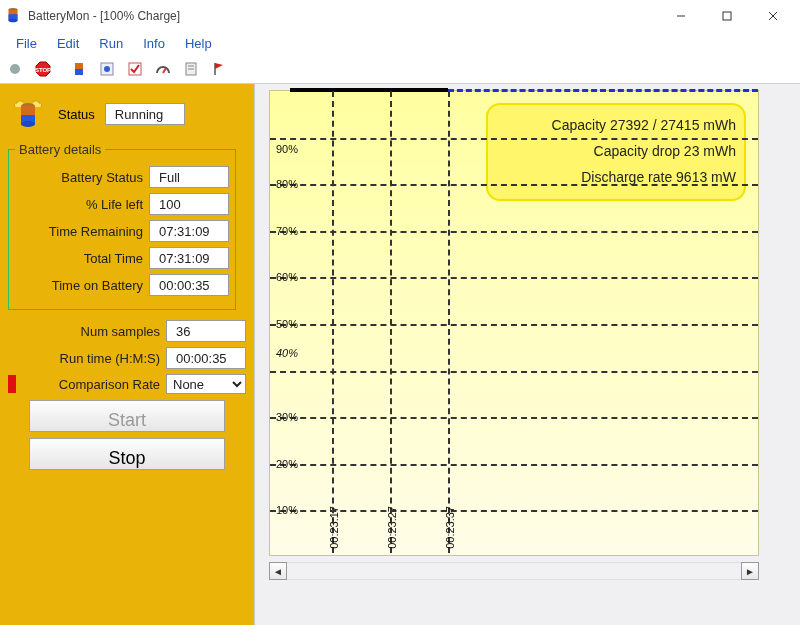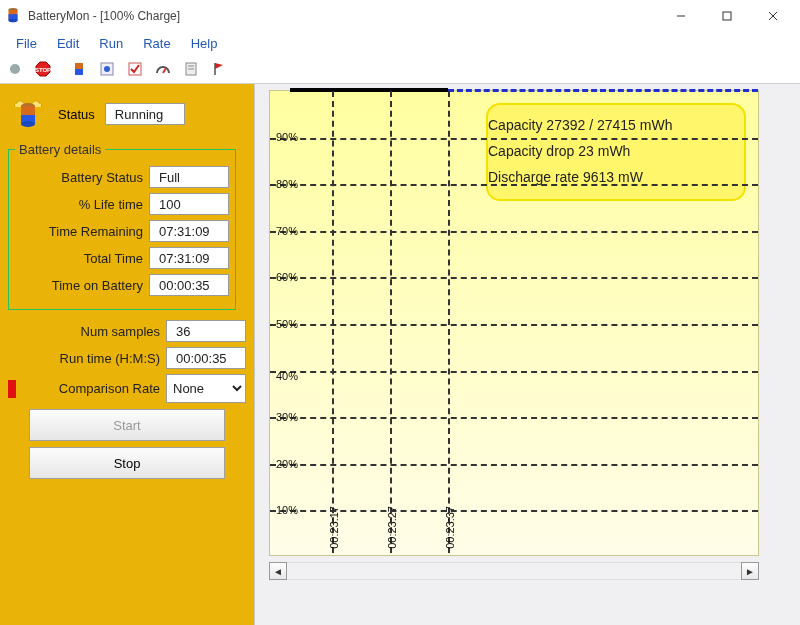--- a/index.html
+++ b/index.html
@@ -111,26 +111,26 @@
   fieldset.details legend { font-size:13px; padding:0 4px; color:#333; }
   .marker {
     width:8px; height:18px;
     display:inline-block;
   }
   .win-button {
     height: 32px;
     width: 196px;
     border:1px solid #a0a0a0;
     background: linear-gradient(#fdfdfd, #e6e6e6);
-    display:flex; align-items:center; justify-content:center;
-    font-size:13px;
+    display:flex; align-items:flex-end; justify-content:center;
+    font-size:18px;
     margin: 6px auto;
   }
   .win-button.disabled { color:#9a9a9a; }
-  select.valbox { padding:0 2px; height:29px;}
+  select.valbox { padding:0 2px; height:20px;}
   
   .chart-wrap {
     position:relative;
     width: 490px;
     height: 490px;
   }
   .chart-plot {
     position:absolute;
     left: 0; top: 0;
     width: 490px;
@@ -180,23 +180,24 @@
   }
   
   .info-box {
     position:absolute;
     top: 12px;
     right: 12px;
     width: 260px;
     background: #fff66b;
     border:2px solid #f5e100;
     border-radius: 14px;
-    padding: 8px 0;
+    padding: 8px 8px;
     font-size:14px;
     color:#222;
+    text-align:right;
     line-height:1.85;
   }
   
   .hscroll {
     position:absolute;
     left:0; bottom:0;
     width:490px; height:18px;
     display:flex;
     background:#f1f0f3;
   }
@@ -246,21 +247,21 @@
           <line x1="9" y1="1" x2="1" y2="9" stroke="#333"></line>
         </svg>
     </div>
   </div>
 </div>
 
 <div class="menubar">
   <div class="menuitem">File</div>
   <div class="menuitem">Edit</div>
   <div class="menuitem">Run</div>
-  <div class="menuitem">Rate</div>
+  <div class="menuitem">Info</div>
   <div class="menuitem">Help</div>
 </div>
 
 <div class="toolbar">
   <div class="tbtn">
       <svg width="14" height="14">
         <circle cx="7" cy="7" r="5" fill="#9aa"></circle>
       </svg>
     </div>
   <div class="tbtn">
@@ -328,21 +329,21 @@
       <span class="valbox">Running</span>
     </div>
 
     <fieldset class="details">
       <legend>Battery details</legend>
       <div class="row">
         <span class="lbl">Battery Status</span>
         <span class="valbox">Full</span>
       </div>
       <div class="row">
-        <span class="lbl">% Life time</span>
+        <span class="lbl">% Life left</span>
         <span class="valbox">100</span>
       </div>
       <div class="row">
         <span class="lbl">Time Remaining</span>
         <span class="valbox">07:31:09</span>
       </div>
       <div class="row">
         <span class="lbl">Total Time</span>
         <span class="valbox">07:31:09</span>
       </div>
@@ -388,31 +389,31 @@
           <div>Capacity drop 23 mWh</div>
           <div>Discharge rate 9613 mW</div>
         </div>
       <div class="gridline-h" style="top: 419.4px;"></div>
           <span class="ylabel" style="top: 419.4px;">10%</span>
           <div class="gridline-h" style="top: 372.8px;"></div>
           <span class="ylabel" style="top: 372.8px;">20%</span>
           <div class="gridline-h" style="top: 326.2px;"></div>
           <span class="ylabel" style="top: 326.2px;">30%</span>
           <div class="gridline-h" style="top: 279.6px;"></div>
-          <span class="ylabel" style="top: 285px;">40%</span>
+          <span class="ylabel" style="top: 262px; font-style: italic;">40%</span>
           <div class="gridline-h" style="top: 233px;"></div>
           <span class="ylabel" style="top: 233px;">50%</span>
           <div class="gridline-h" style="top: 186.4px;"></div>
           <span class="ylabel" style="top: 186.4px;">60%</span>
           <div class="gridline-h" style="top: 139.8px;"></div>
           <span class="ylabel" style="top: 139.8px;">70%</span>
           <div class="gridline-h" style="top: 93.2px;"></div>
           <span class="ylabel" style="top: 93.2px;">80%</span>
           <div class="gridline-h" style="top: 46.6px;"></div>
-          <span class="ylabel" style="top: 46px;">90%</span>
+          <span class="ylabel" style="top: 58px;">90%</span>
           <div class="gridline-v" style="left: 62px;"></div>
           <span class="xlabel" style="left: 58px;">00:23:17</span>
           <div class="gridline-v" style="left: 120px;"></div>
           <span class="xlabel" style="left: 116px;">00:23:27</span>
           <div class="gridline-v" style="left: 178px;"></div>
           <span class="xlabel" style="left: 174px;">00:23:37</span>
         </div>
 
       <div class="hscroll">
         <div class="arrow">◄</div>

